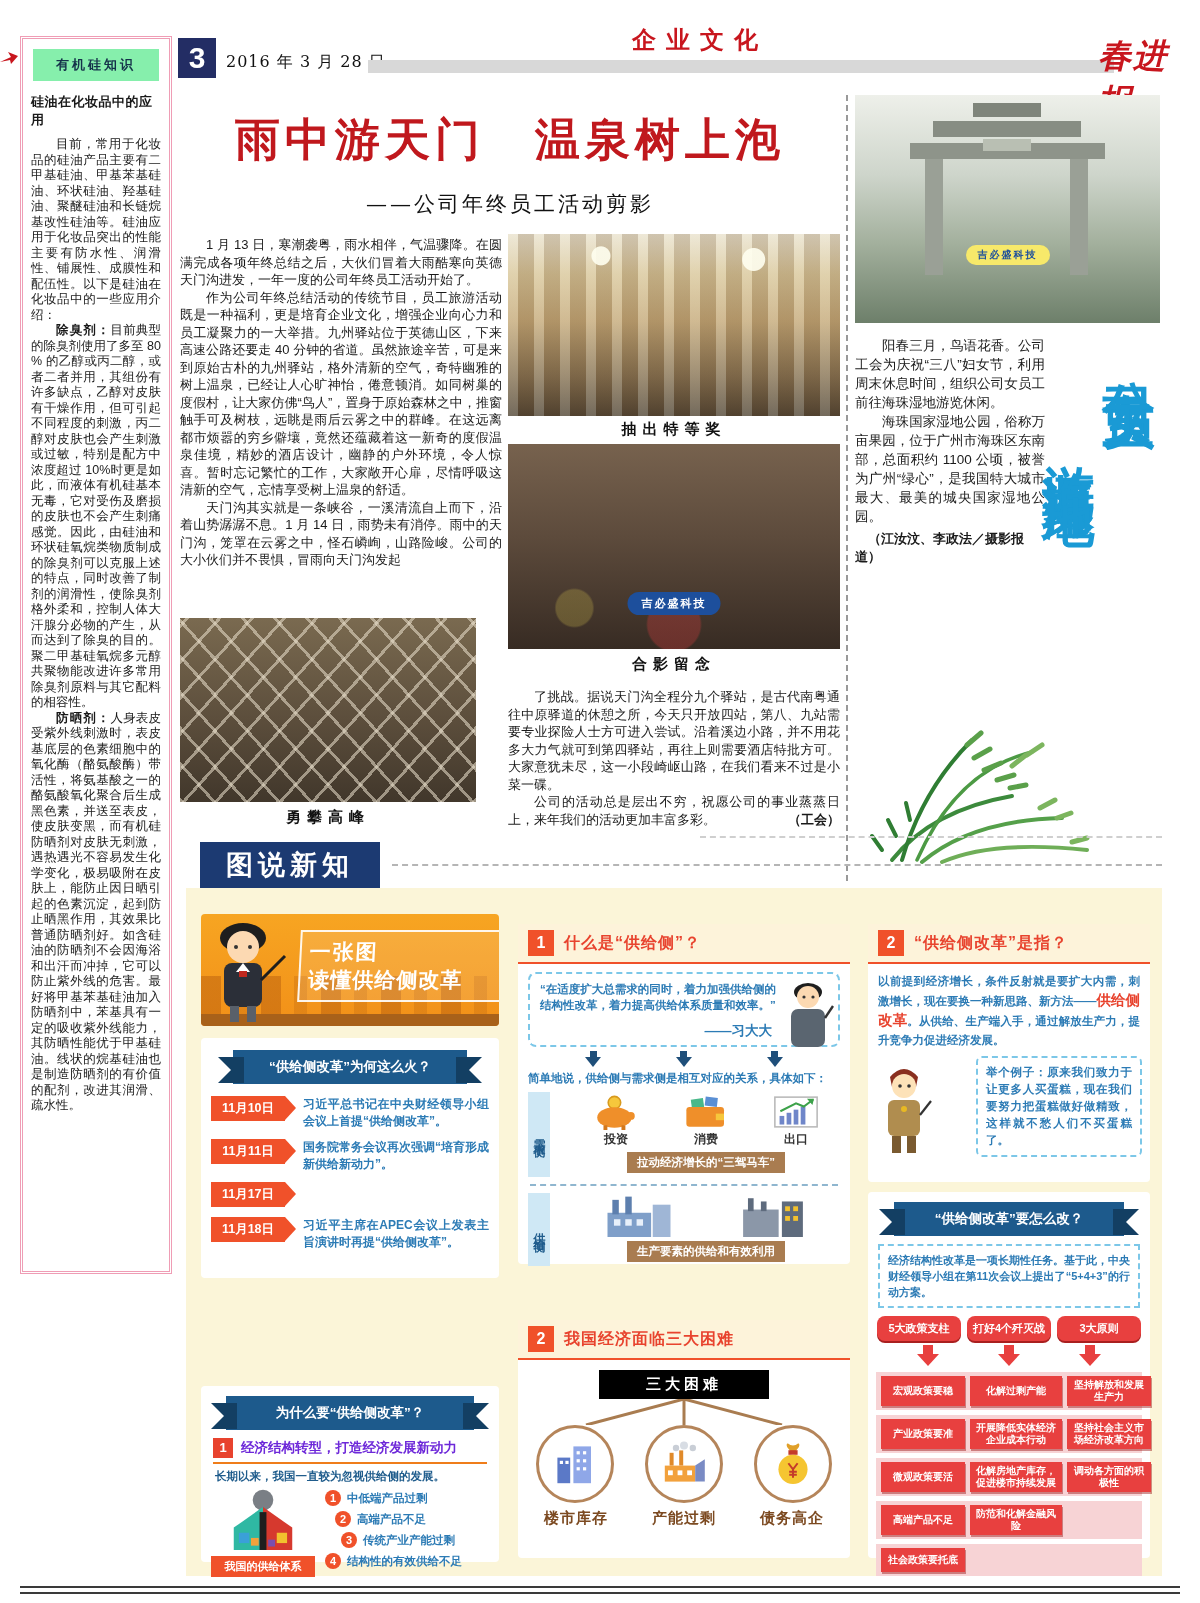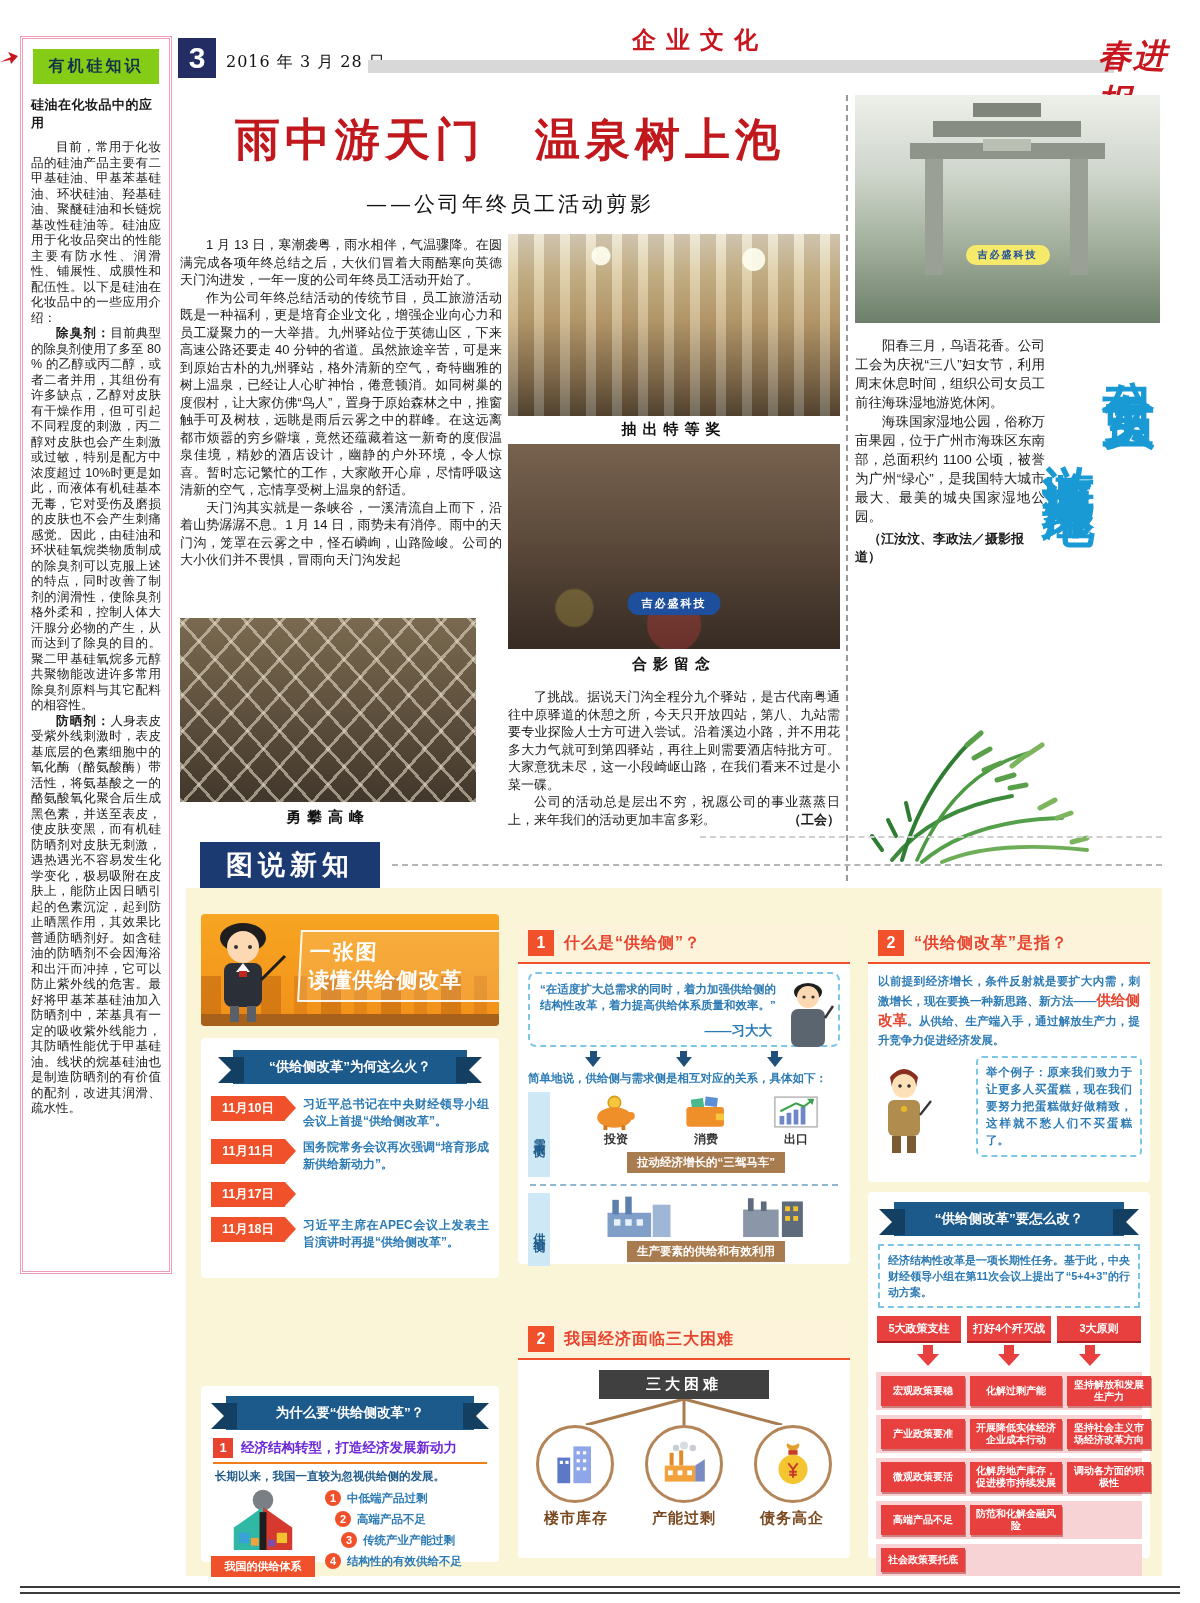--- a/index.html
+++ b/index.html
@@ -13,21 +13,21 @@
   .graybar{left:368px;top:60px;width:746px;height:13px;background:#d8d8d8;}
   .sectitle{left:520px;top:24px;width:360px;text-align:center;color:#c8161e;font-weight:bold;
     font-size:24px;letter-spacing:10px;font-family:"DejaVu Serif",serif;}
   .masthead{left:1098px;top:34px;color:#c8161e;font-weight:bold;font-style:italic;
     font-size:33px;letter-spacing:2px;font-family:"DejaVu Serif",serif;}
   .corner-arrow{left:0;top:52px;width:18px;height:14px;}
 
   
   .sidebar{left:20px;top:36px;width:152px;height:1238px;border:3px double #ef9db5;
     box-sizing:border-box;padding:8px 8px;overflow:hidden;background:#fff;}
-  .sb-titlebox{background:#84cc16;color:#15324a;font-weight:bold;font-size:16px;letter-spacing:3px;
+  .sb-titlebox{background:#86efac;color:#15324a;font-weight:bold;font-size:13px;letter-spacing:3px;
     text-align:center;padding:7px 0;margin:2px 2px 12px;}
   .sb-h{font-weight:bold;font-size:13px;margin:0 0 8px;letter-spacing:0.5px;}
   .sidebar p{margin:0;font-size:12.5px;line-height:15.5px;text-align:justify;text-indent:2em;}
   .sidebar p b{letter-spacing:1px;}
 
   
   .headline{left:180px;top:110px;width:660px;text-align:center;color:#c0181d;font-weight:bold;
     font-size:45px;letter-spacing:5px;font-family:"DejaVu Serif",serif;}
   .subhead{left:180px;top:190px;width:660px;text-align:center;font-size:21px;letter-spacing:3px;
     font-family:"DejaVu Serif",serif;color:#111;}
@@ -147,21 +147,21 @@
     letter-spacing:4px;}
   .sidebody{flex:1;padding:2px 0 4px 6px;margin-left:16px;}
   .iconrow{display:flex;justify-content:space-around;align-items:flex-end;}
   .icn{display:flex;flex-direction:column;align-items:center;}
   .icn .lbl{font-size:12px;font-weight:bold;color:#333;margin-top:1px;}
   .brown{background:#a97c50;color:#fff;font-size:11.5px;font-weight:bold;text-align:center;
     padding:3px 10px;width:fit-content;margin:4px auto 0;}
   .ddiv{border-top:2px dashed #8fb6cf;margin:7px 12px;}
 
   .cardE{left:332px;top:432px;width:332px;height:238px;}
-  .bhead{background:#404040;color:#fff;font-weight:bold;font-size:15px;letter-spacing:4px;
+  .bhead{background:#000000;color:#fff;font-weight:bold;font-size:15px;letter-spacing:4px;
     text-align:center;width:170px;padding:5px 0;margin:10px auto 0;}
   .elines{display:block;margin:0 auto;}
   .circrow{display:flex;justify-content:space-between;padding:0 18px;}
   .circ{width:72px;height:72px;border:3px solid #b5855a;border-radius:50%;background:#fff;
     display:flex;align-items:center;justify-content:center;}
   .elabels{display:flex;justify-content:space-between;padding:0 10px;margin-top:6px;}
   .elabels div{width:96px;text-align:center;font-weight:bold;font-size:15px;color:#7c4a21;letter-spacing:1px;}
 
   .cardF{left:682px;top:36px;width:282px;height:258px;}
   .fbody{margin:8px 10px 6px;color:#2c7bb5;font-size:11.5px;font-weight:bold;line-height:19px;text-align:justify;}
@@ -169,21 +169,21 @@
   .exrow{display:flex;align-items:flex-end;margin:0 8px;gap:40px;}
   .exbox{flex:1;border:2px dashed #7cc7e8;border-radius:6px;padding:6px 8px;color:#2c7bb5;
     font-size:11.5px;font-weight:bold;line-height:17px;text-align:justify;margin-left:4px;}
 
   .cardG{left:682px;top:304px;width:282px;height:366px;}
   .rbG{width:222px;margin:10px auto 8px;}
   .gnote{margin:0 10px 8px;border:2px dashed #7cc7e8;padding:6px 8px;color:#2c7bb5;
     font-size:11px;font-weight:bold;line-height:16px;text-align:justify;}
   .pillars{display:flex;gap:6px;margin:0 9px 4px;}
   .pill{flex:1;background:#e8403f;color:#fff;font-weight:bold;font-size:11px;text-align:center;
-    padding:5px 2px;border-radius:0;box-shadow:0 2px 0 #a91f1f;}
+    padding:5px 2px;border-radius:8px;box-shadow:0 2px 0 #a91f1f;}
   .rarrows{display:flex;justify-content:space-around;margin:4px 20px 6px;}
   .rarr{display:flex;flex-direction:column;align-items:center;}
   .rarr .stem{width:10px;height:9px;background:#e8403f;}
   .rarr .head{width:0;height:0;border:11px solid transparent;border-top:12px solid #e8403f;border-bottom:0;}
   .grow{background:#f7d3d5;margin:5px 8px;padding:4px 5px;display:flex;gap:5px;align-items:stretch;min-height:24px;}
   .gcell{background:#e8403f;color:#fff;font-size:10px;font-weight:bold;line-height:12px;
     display:flex;align-items:center;justify-content:center;text-align:center;padding:3px 3px;
     box-shadow:1px 2px 0 rgba(150,20,20,.45);}
   .c1{width:78px;flex:0 0 auto;}
   .c2{width:86px;flex:0 0 auto;}

